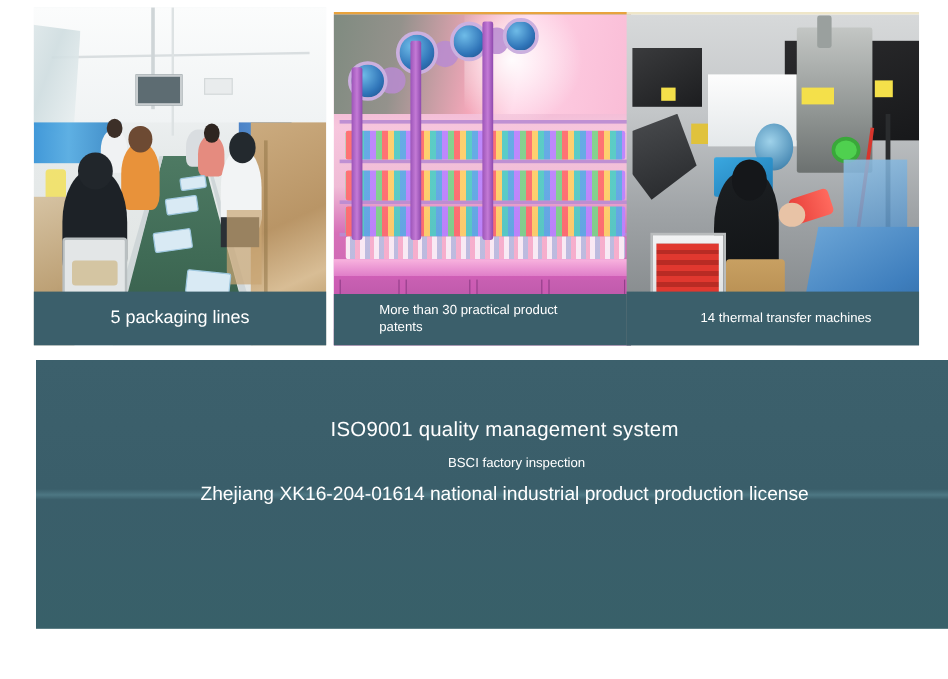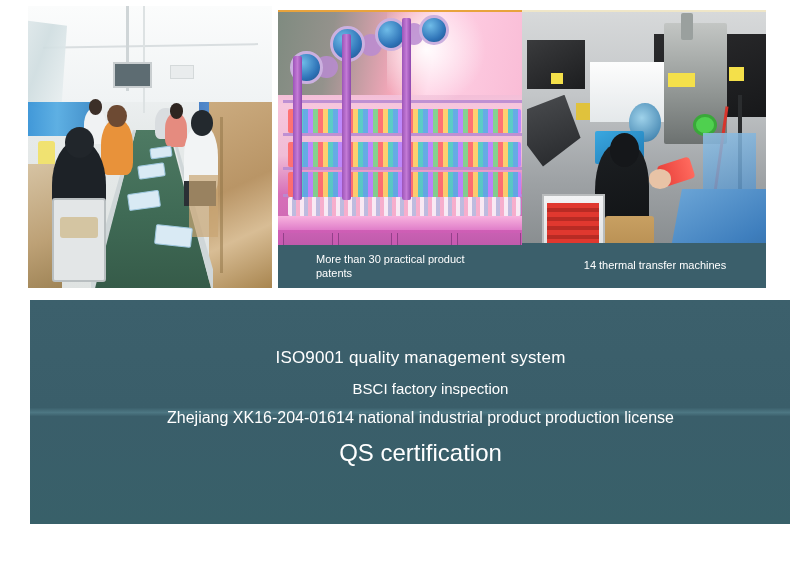--- a/index.html
+++ b/index.html
@@ -204,21 +204,21 @@
 
   
   .cred {
     position: absolute; left: 30px; top: 300px; width: 781px; height: 224px;
     background: linear-gradient(180deg, #3c606c 0%, #3a5e6a 48%, #4d7783 50.2%, #3a5e6a 52%, #386069 100%);
     color: #ffffff;
     display: flex; flex-direction: column; align-items: center;
     padding-top: 48px;
   }
   .cred .l1 { font-size: 17px; letter-spacing: .2px; margin-bottom: 12px; }
-  .cred .l2 { font-size: 15px; margin-bottom: 12px; padding-left: 20px; }
+  .cred .l2 { font-size: 11px; margin-bottom: 12px; padding-left: 20px; }
   .cred .l3 { font-size: 16px; margin-bottom: 12px; }
   .cred .l4 { font-size: 24px; }
 </style>
 </head>
 <body>
 
 <div class="page">
 
   <div class="photo-row">
 
@@ -251,20 +251,21 @@
           <div class="w6skirt"></div>
         <div class="chairR"></div>
         <div class="worker w1"></div>
           <div class="w1head"></div>
         <div class="chair"></div>
         <div class="pkt p3"></div>
           <div class="pkt p1"></div>
         <div class="pkt p2"></div>
           <div class="pkt p4"></div>
       </div>
+      <div class="caption cap-1">5 packaging lines</div>
     </div>
 
     <div class="card card-2">
       <div class="photo ph2">
         <div class="wall"></div>
         <div class="glow"></div>
         <div class="oval o1"></div>
           <div class="oval o2"></div>
           <div class="oval o3"></div>
         <div class="disc d1"></div>
@@ -320,16 +321,15 @@
       </div>
       <div class="caption cap-3">14 thermal transfer machines</div>
     </div>
 
   </div>
 
   <div class="cred">
     <div class="l1">ISO9001 quality management system</div>
     <div class="l2">BSCI factory inspection</div>
     <div class="l3">Zhejiang XK16-204-01614 national industrial product production license</div>
-    <div class="l4">QS certification</div>
   </div>
 
 </div>
 
 </body></html>

